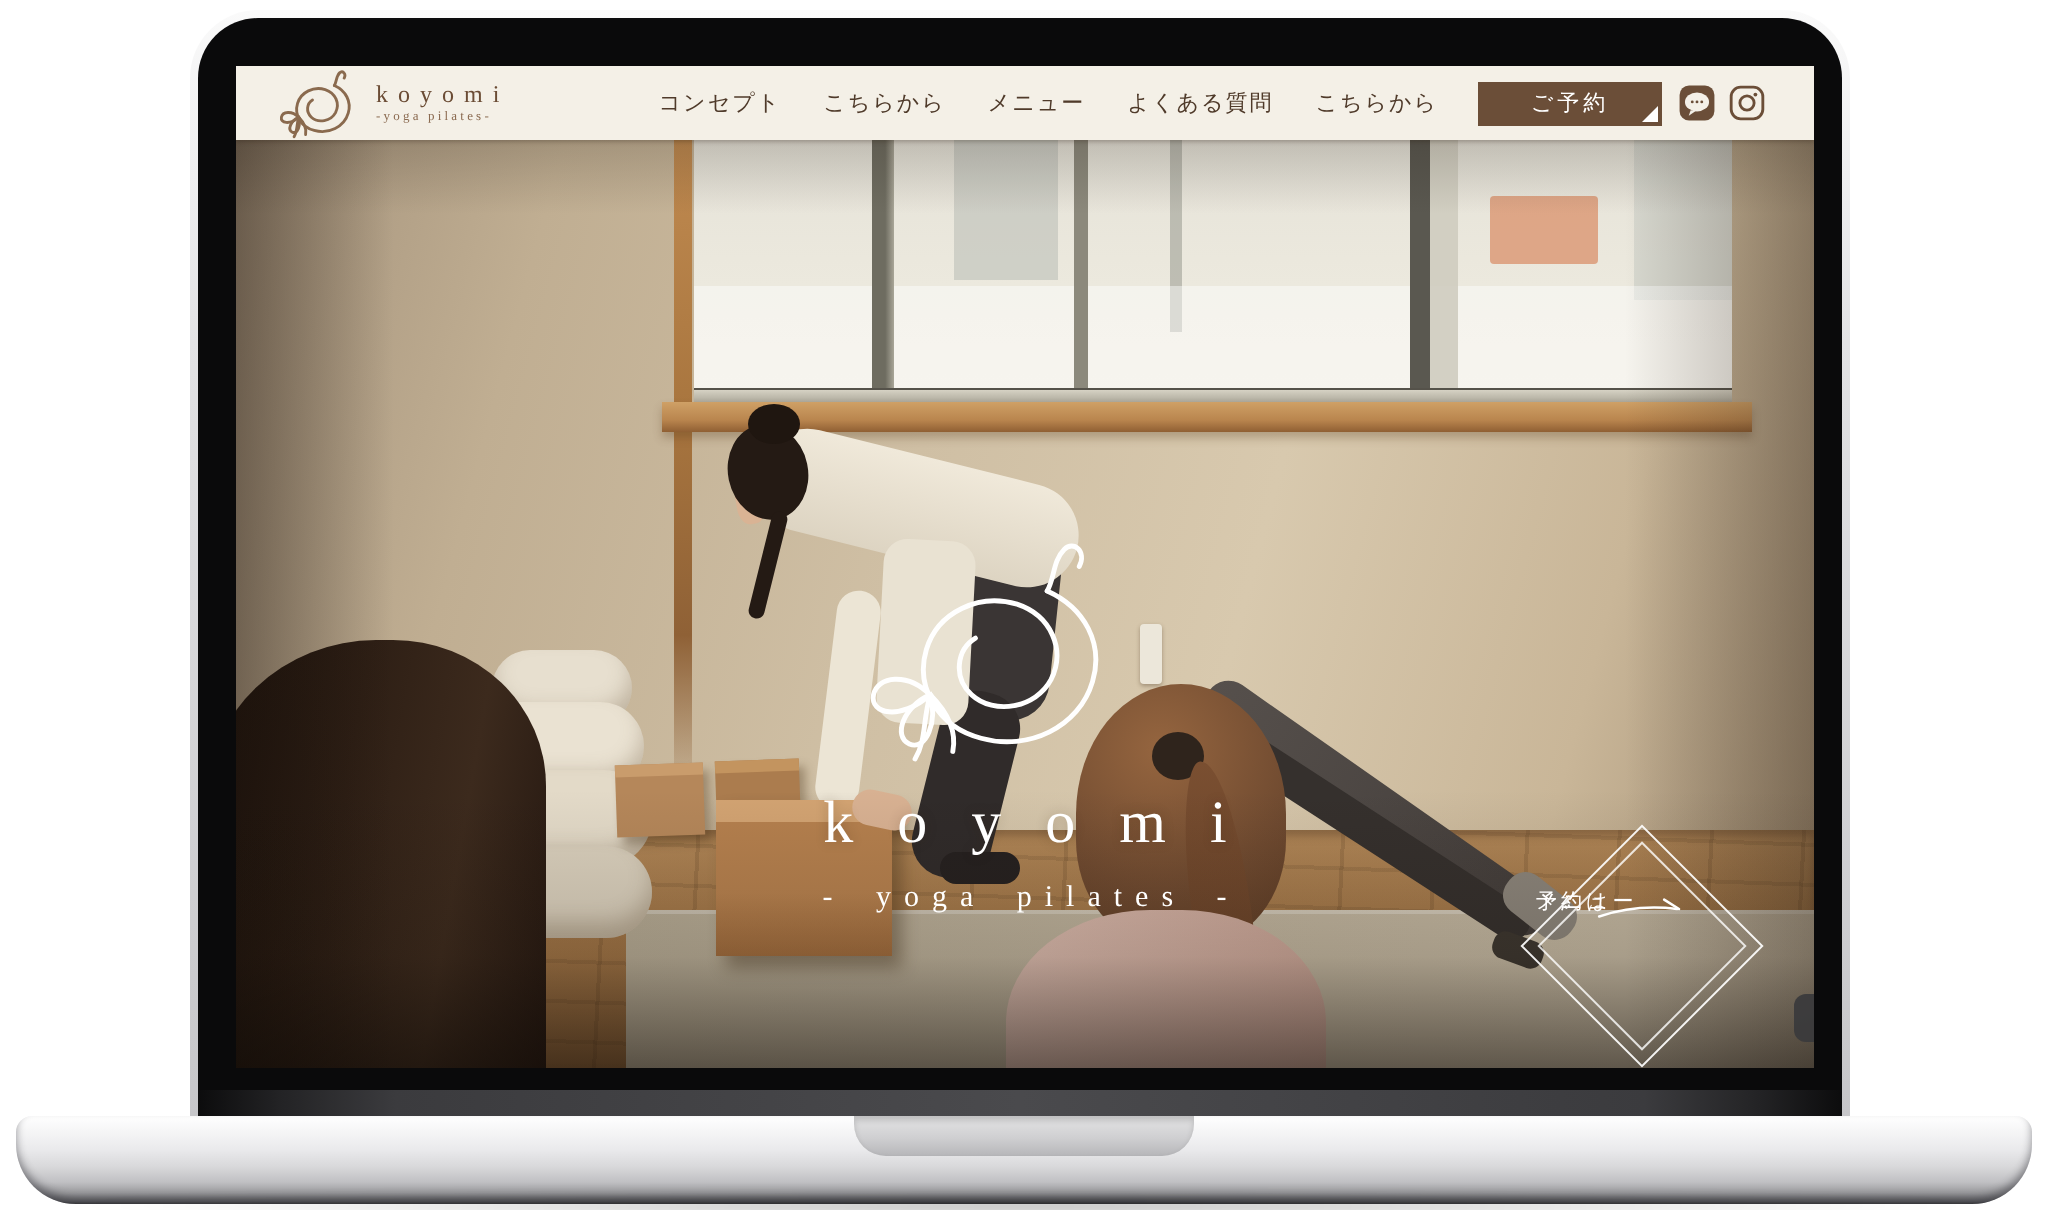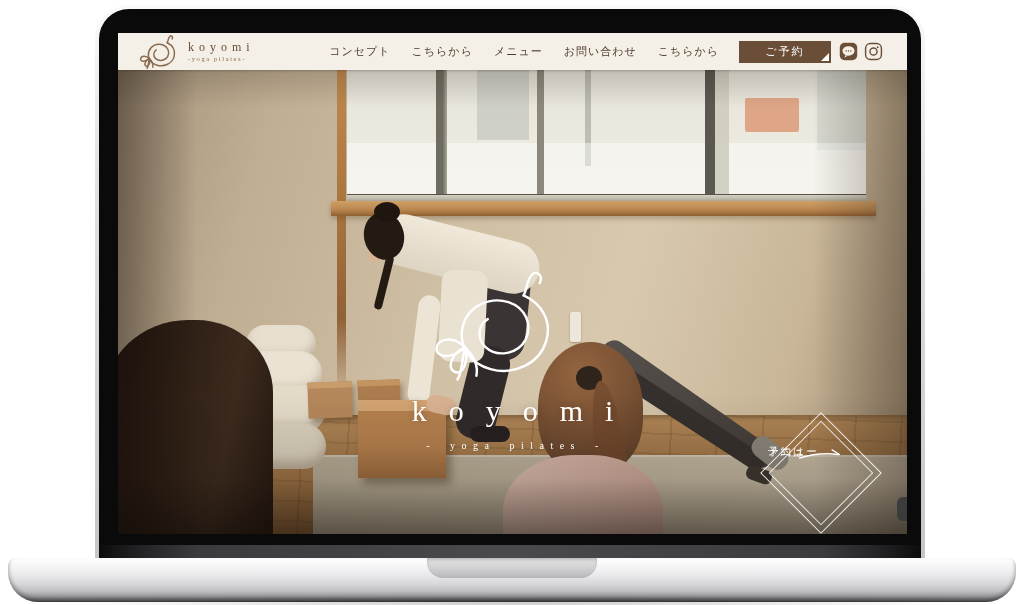--- a/index.html
+++ b/index.html
@@ -118,21 +118,21 @@
   .vignette1{left:0;top:0;width:100%;height:100%;pointer-events:none;
     background:linear-gradient(90deg,rgba(25,16,10,.42),rgba(25,16,10,0) 10%,rgba(25,16,10,0) 88%,rgba(40,28,18,.35)),
                linear-gradient(180deg,rgba(30,22,14,.18),rgba(0,0,0,0) 8%);}
   .vignette2{left:0;top:0;width:100%;height:100%;pointer-events:none;
     background:linear-gradient(0deg,rgba(15,10,6,.55),rgba(20,14,8,.15) 12%,rgba(0,0,0,0) 30%);}
   
   .overlay-logo{left:50%;top:200px;transform:translateX(-50%);width:380px;text-align:center;color:#fff;z-index:3;}
   .overlay-logo svg{position:relative;width:150px;height:118px;margin-left:-26px;}
   .overlay-title{position:relative;font-size:30px;letter-spacing:22px;margin-right:-22px;margin-top:2px;
     text-shadow:0 0 6px rgba(60,40,20,.25);}
-  .overlay-sub{position:relative;font-size:10px;letter-spacing:6.5px;margin-right:-6px;margin-top:12px;word-spacing:5px;}
+  .overlay-sub{position:relative;font-size:15px;letter-spacing:6.5px;margin-right:-6px;margin-top:12px;word-spacing:5px;}
   
   .dia-outer{left:660px;top:360px;width:84px;height:84px;transform:rotate(45deg);
     border:1.5px solid rgba(255,255,255,.92);z-index:4;cursor:pointer;}
   .dia-inner{left:666px;top:366px;width:72px;height:72px;transform:rotate(45deg);
     border:1px solid rgba(255,255,255,.8);z-index:4;pointer-events:none;}
   .dia-text{left:650px;top:374px;width:104px;text-align:center;color:#fff;z-index:5;pointer-events:none;}
   .dia-text div{font-size:10.5px;letter-spacing:2px;line-height:1.55;}
   .dia-text svg{position:relative;width:46px;height:13px;margin-top:4px;}
   .corner-widget{left:779px;top:427px;width:26px;height:24px;border-radius:6px;background:#3a3a3c;opacity:.92;z-index:2;}
 </style>
@@ -170,21 +170,21 @@
           </svg>
         <div class="logo-text">
           <span class="logo-title">koyomi</span>
           <span class="logo-sub">-yoga pilates-</span>
         </div>
       </div>
       <nav class="nav">
         <span>コンセプト</span>
         <span>こちらから</span>
         <span>メニュー</span>
-        <span>お問い合わせ</span>
+        <span>よくある質問</span>
         <span>こちらから</span>
       </nav>
       <button class="reserve-btn">
         <span>ご予約</span>
         <span class="corner"></span>
       </button>
       <div class="social">
         <svg class="sicon" viewBox="0 0 24 24">
           <rect x="1" y="1" width="22" height="22" rx="6" fill="#6b4e38"></rect>
           <ellipse cx="12" cy="11.3" rx="7.6" ry="6" fill="#f4f0e7"></ellipse>

